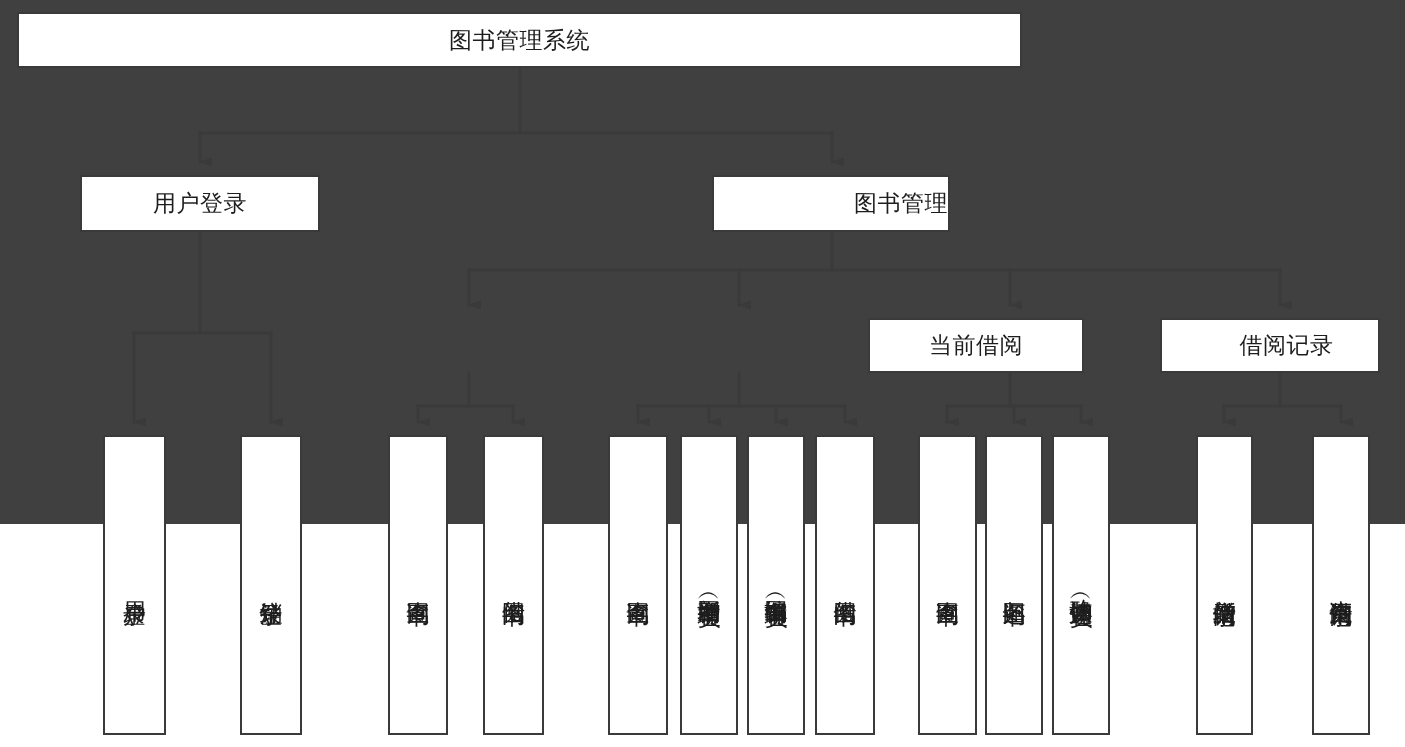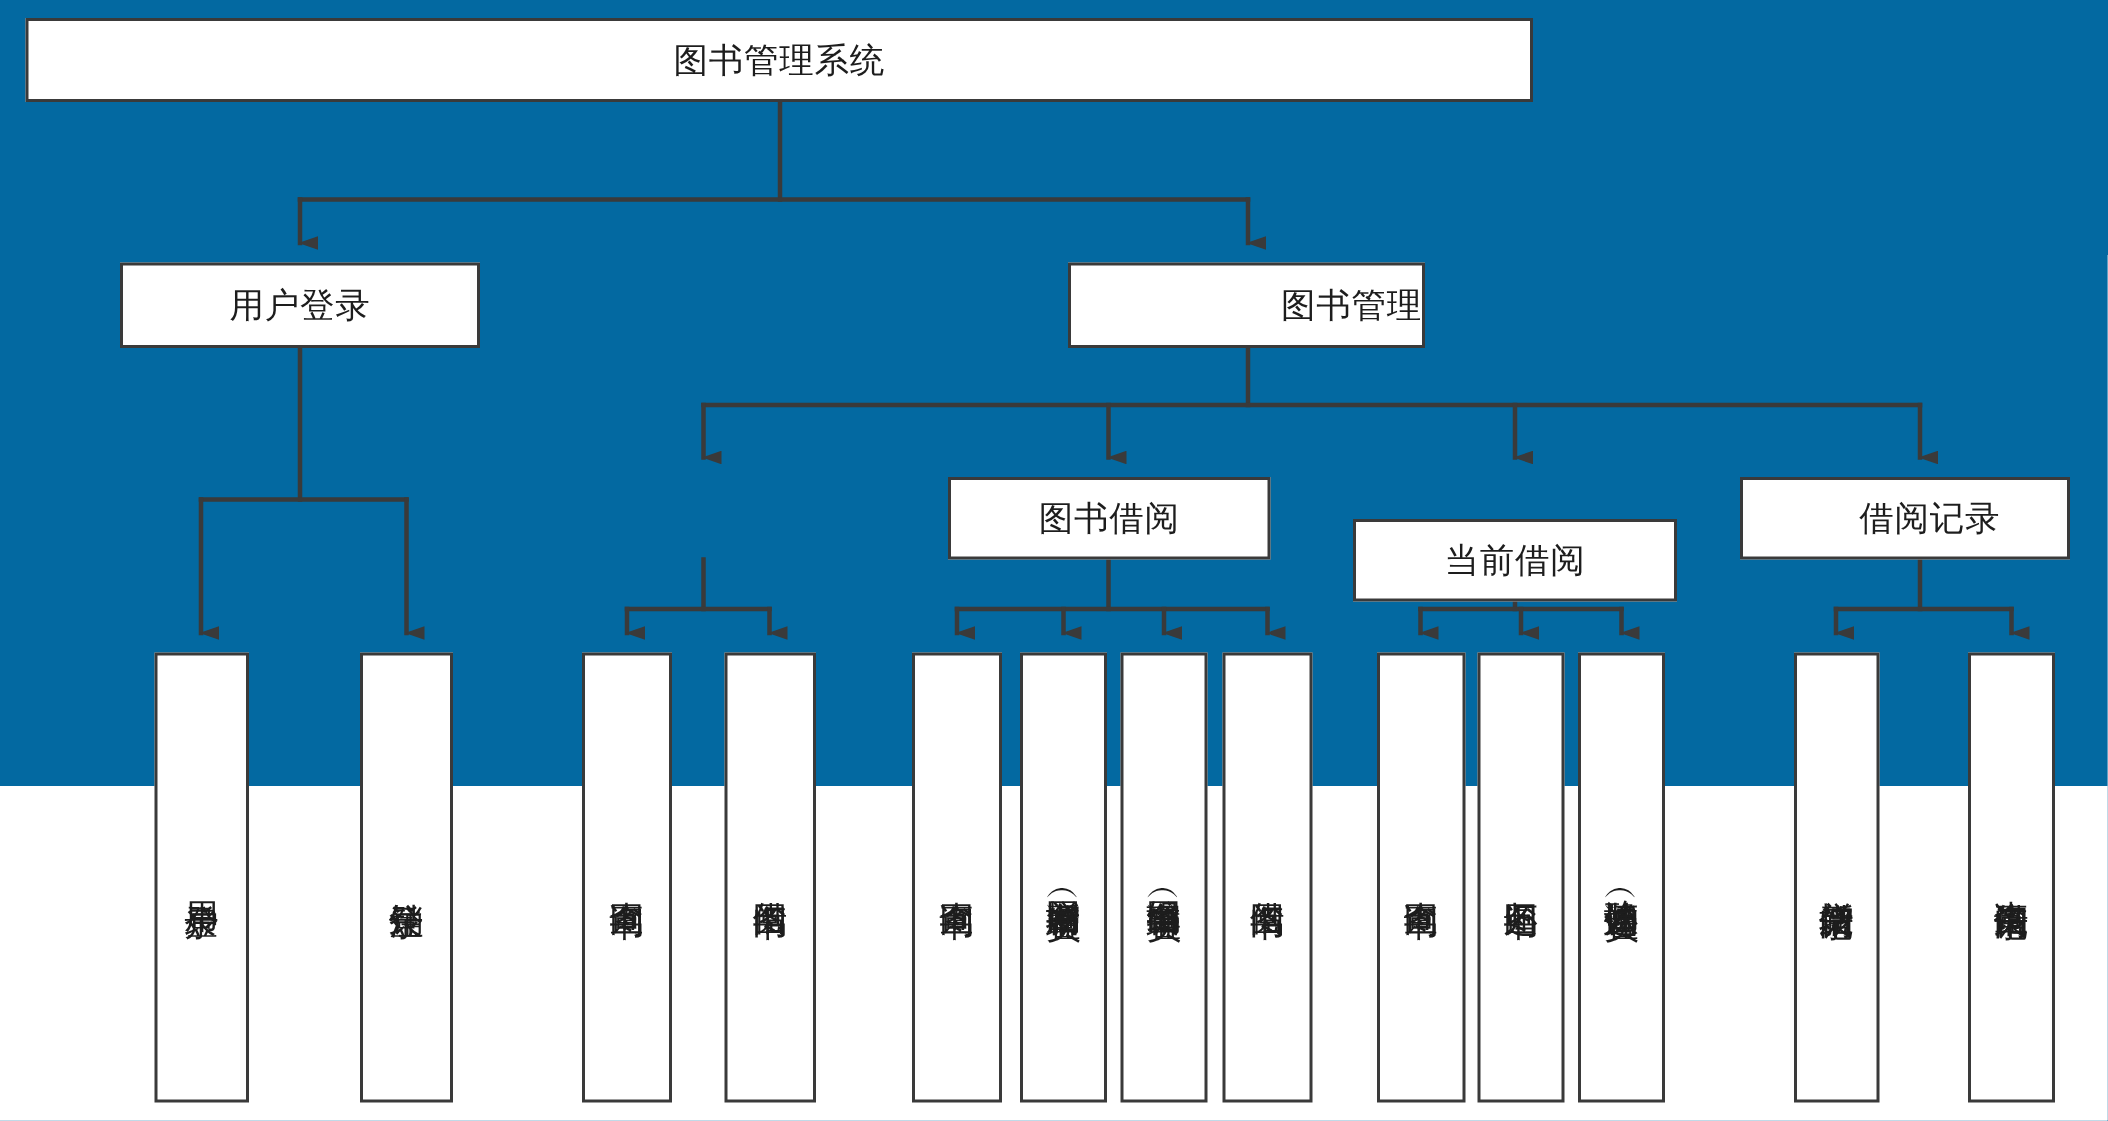--- a/index.html
+++ b/index.html
@@ -10,21 +10,21 @@
   body {
     width: 1405px;
     height: 747px;
     font-family: "Liberation Sans", "DejaVu Sans", sans-serif;
     overflow: hidden;
   }
   #stage {
     position: relative;
     width: 1405px;
     height: 524px;
-    background: #0369a1;
+    background: #404040;
   }
   #wires {
     position: absolute;
     left: 0;
     top: 0;
     width: 1405px;
     height: 747px;
   }
   .node {
     position: absolute;
@@ -124,24 +124,21 @@
     <span class="h-label">图书管理系统</span>
   </div>
 
   <div class="node h-node" style="left:80px;top:175px;width:240px;height:57px;">
     <span class="h-label">用户登录</span>
   </div>
   <div class="node h-node" style="left:712px;top:175px;width:238px;height:57px;justify-content:flex-end;">
     <span class="h-label">图书管理</span>
   </div>
 
-  <div class="node h-node" style="left:632px;top:318px;width:215px;height:55px;">
-    <span class="h-label">图书借阅</span>
-  </div>
-  <div class="node h-node" style="left:902px;top:318px;width:216px;height:55px;margin-top:28px;">
+  <div class="node h-node" style="left:868px;top:318px;width:216px;height:55px;">
     <span class="h-label">当前借阅</span>
   </div>
   <div class="node h-node" style="left:1160px;top:318px;width:220px;height:55px;padding-left:33px;">
     <span class="h-label">借阅记录</span>
   </div>
 
   <div class="node v-node" style="left:103px;top:435px;width:63px;height:300px;">
     <span class="v-label">用户登录</span>
   </div>
   <div class="node v-node" style="left:240px;top:435px;width:62px;height:300px;">

